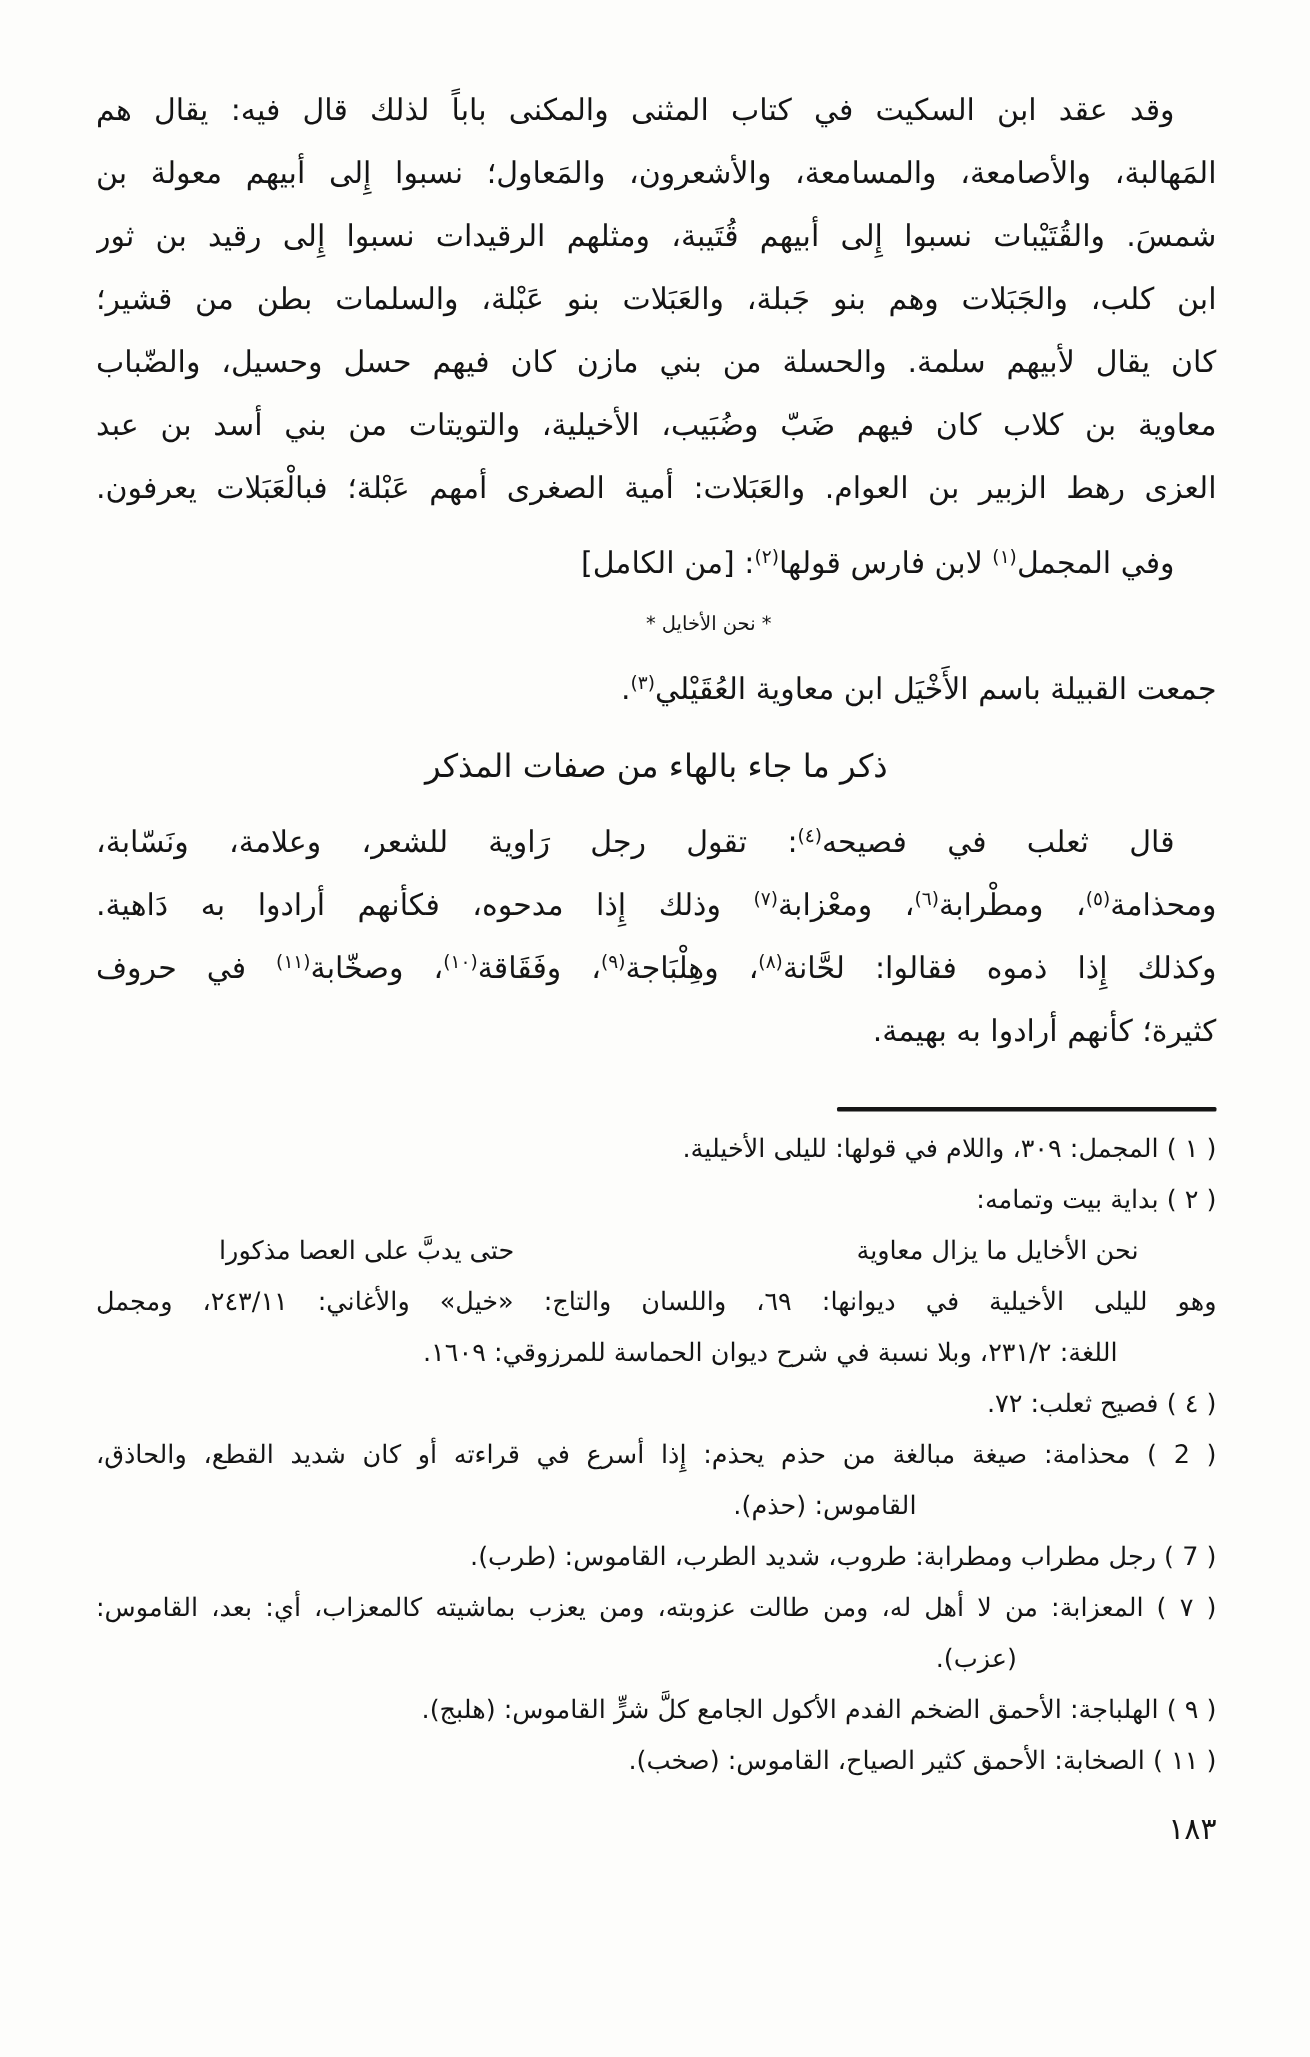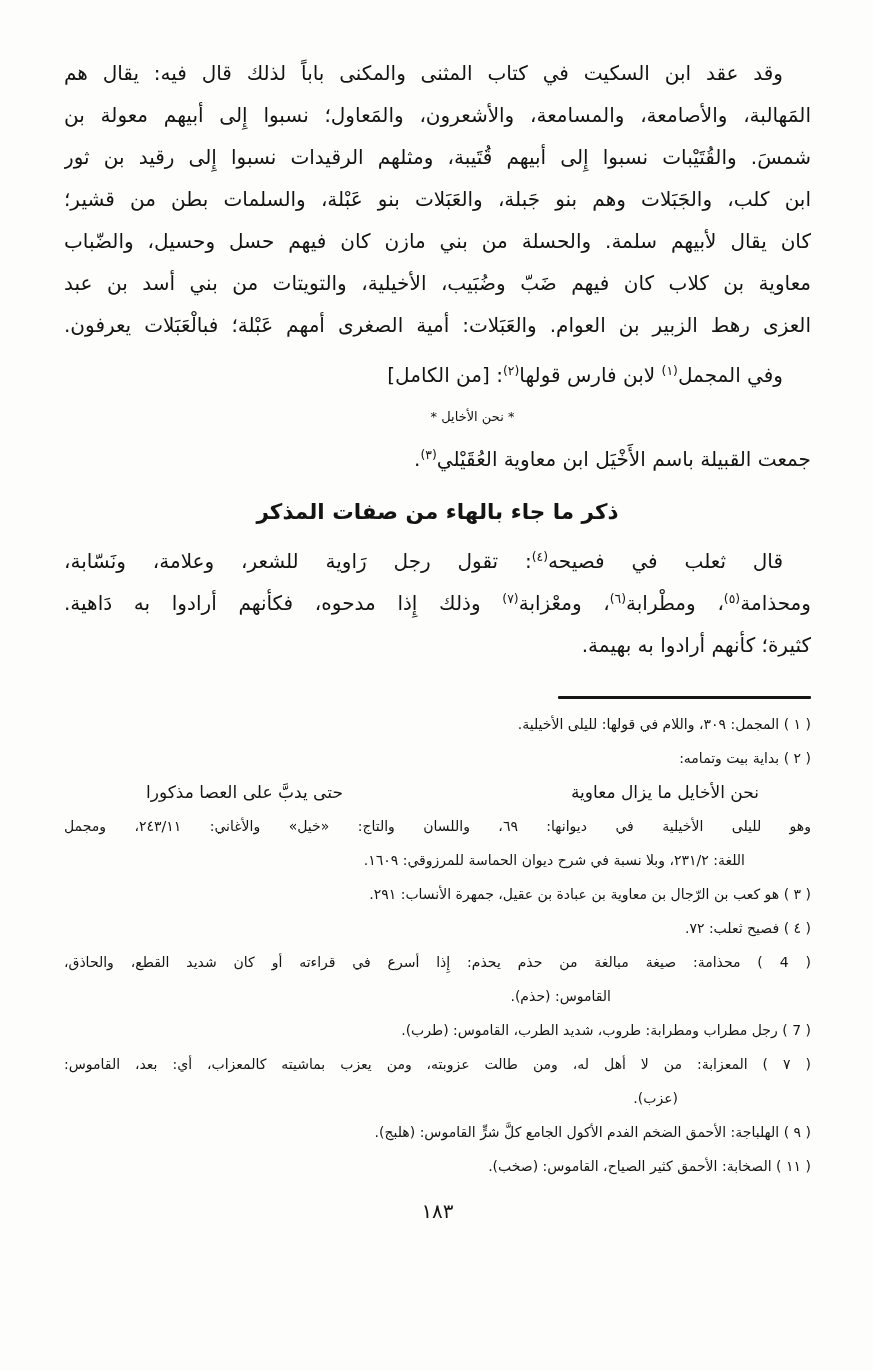--- a/index.html
+++ b/index.html
@@ -29,51 +29,50 @@
   sup.fnref{font-size:0.62em;line-height:0;vertical-align:7px;letter-spacing:0;}
   
   .citation{margin-top:8px;}
   .main-verse{
     font-size:13px;line-height:42px;height:42px;
     text-align:center;text-align-last:center;
     transform:translateX(35px);
   }
   
   .heading{
-    font-weight:bold;
+    font-weight:normal;
     font-size:21.5px;
     line-height:40px;
     text-align:center;
     margin:12px 0 8px 0;
   }
   
   .fn-rule{
     width:253px;height:3px;background:#151515;
     margin-top:30px;margin-bottom:8px;border-radius:1px;
   }
   
   .fn{
-    font-size:14px;
+    font-size:17px;
     line-height:34px;
     height:34px;
     overflow:hidden;
     text-align:right;
   }
   .fn-just{text-align:justify;text-align-last:justify;}
   .fn-cont-small{padding-right:66px;text-align:right;}
   .fn-cont-deep{padding-right:200px;}
   .fn-cont-mid{padding-right:133px;}
   .fn-verse{
     display:flex;justify-content:space-between;
     padding-right:52px;padding-left:82px;
     font-size:17px;line-height:34px;height:34px;
   }
   .page-number{
     margin-top:16px;
-    text-align:center;
     font-size:20px;
     letter-spacing:1px;
   }
 </style>
 </head>
 <body>
 
 <div class="page">
 
   <div>
@@ -88,37 +87,37 @@
 
   <div class="bline no-just indent citation sup-refs">وفي المجمل<sup class="fnref">(١)</sup> لابن فارس قولها<sup class="fnref">(٢)</sup>: [من الكامل]</div>
   <div class="main-verse">* نحن الأخايل *</div>
   <div class="bline no-just sup-refs">جمعت القبيلة باسم الأَخْيَل ابن معاوية العُقَيْلي<sup class="fnref">(٣)</sup>.</div>
 
   <div class="heading">ذكر ما جاء بالهاء من صفات المذكر</div>
 
   <div>
     <div class="bline indent sup-refs">قال ثعلب في فصيحه<sup class="fnref">(٤)</sup>: تقول رجل رَاوية للشعر، وعلامة، ونَسّابة،</div>
     <div class="bline sup-refs">ومحذامة<sup class="fnref">(٥)</sup>، ومطْرابة<sup class="fnref">(٦)</sup>، ومعْزابة<sup class="fnref">(٧)</sup> وذلك إِذا مدحوه، فكأنهم أرادوا به دَاهية.</div>
+    <div class="bline sup-refs">وكذلك إِذا ذموه فقالوا: لحَّانة<sup class="fnref">(٨)</sup>، وهِلْبَاجة<sup class="fnref">(٩)</sup>، وفَقَاقة<sup class="fnref">(١٠)</sup>، وصخّابة<sup class="fnref">(١١)</sup> في حروف</div>
     <div class="bline no-just sup-refs">كثيرة؛ كأنهم أرادوا به بهيمة.</div>
   </div>
 
   <div class="fn-rule"></div>
 
   <div>
     <div class="fn">( ١ ) المجمل: ٣٠٩، واللام في قولها: لليلى الأخيلية.</div>
     <div class="fn">( ٢ ) بداية بيت وتمامه:</div>
     <div class="fn-verse">
       <span>نحن الأخايل ما يزال معاوية</span>
       <span>حتى يدبَّ على العصا مذكورا</span>
     </div>
     <div class="fn fn-just">وهو لليلى الأخيلية في ديوانها: ٦٩، واللسان والتاج: «خيل» والأغاني: ٢٤٣/١١، ومجمل</div>
     <div class="fn fn-cont-small">اللغة: ٢٣١/٢، وبلا نسبة في شرح ديوان الحماسة للمرزوقي: ١٦٠٩.</div>
-    <div class="fn">( ٣ ) هو كعب بن الرّجال بن معاوية بن عبادة بن عقيل، جمهرة الأنساب: ٢٩١.</div>
     <div class="fn">( ٤ ) فصيح ثعلب: ٧٢.</div>
-    <div class="fn fn-just">( 4 ) محذامة: صيغة مبالغة من حذم يحذم: إِذا أسرع في قراءته أو كان شديد القطع، والحاذق،</div>
+    <div class="fn fn-just">( 2 ) محذامة: صيغة مبالغة من حذم يحذم: إِذا أسرع في قراءته أو كان شديد القطع، والحاذق،</div>
     <div class="fn fn-cont-deep">القاموس: (حذم).</div>
     <div class="fn">( 7 ) رجل مطراب ومطرابة: طروب، شديد الطرب، القاموس: (طرب).</div>
     <div class="fn fn-just">( ٧ ) المعزابة: من لا أهل له، ومن طالت عزوبته، ومن يعزب بماشيته كالمعزاب، أي: بعد، القاموس:</div>
     <div class="fn fn-cont-mid">(عزب).</div>
     <div class="fn">( ٩ ) الهلباجة: الأحمق الضخم الفدم الأكول الجامع كلَّ شرٍّ القاموس: (هلبج).</div>
     <div class="fn">( ١١ ) الصخابة: الأحمق كثير الصياح، القاموس: (صخب).</div>
   </div>
 
   <div class="page-number">١٨٣</div>
 

